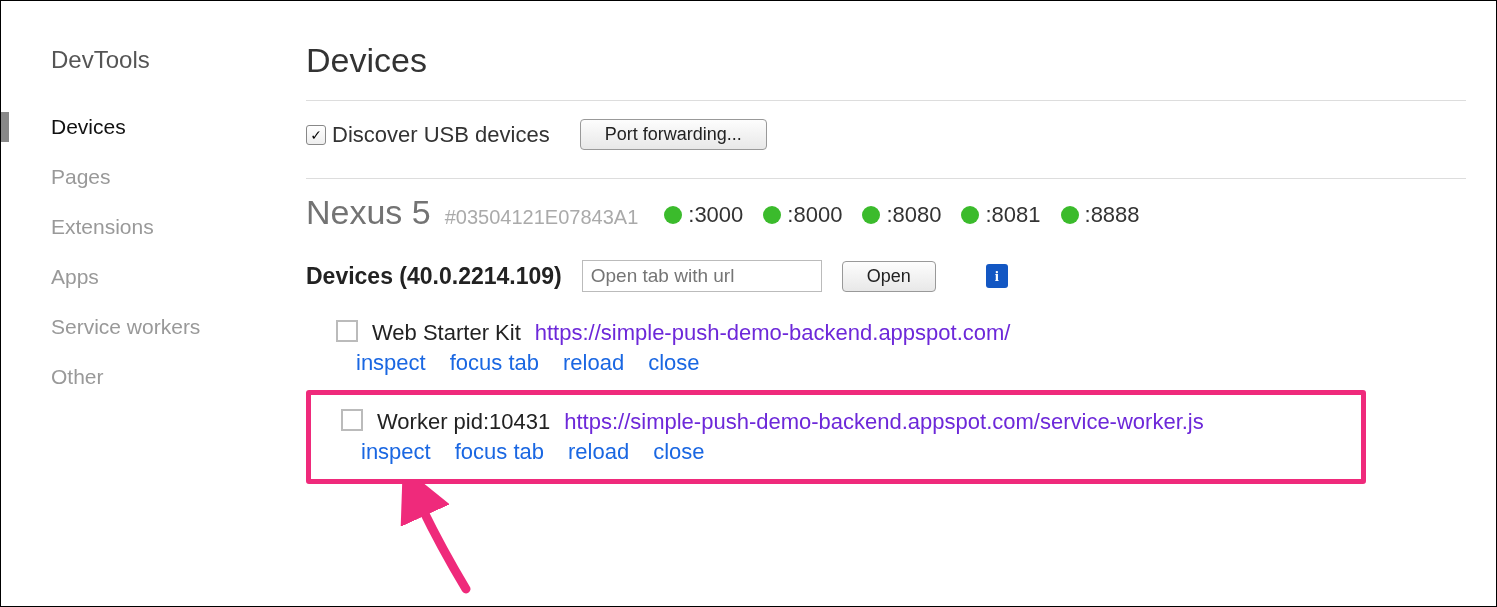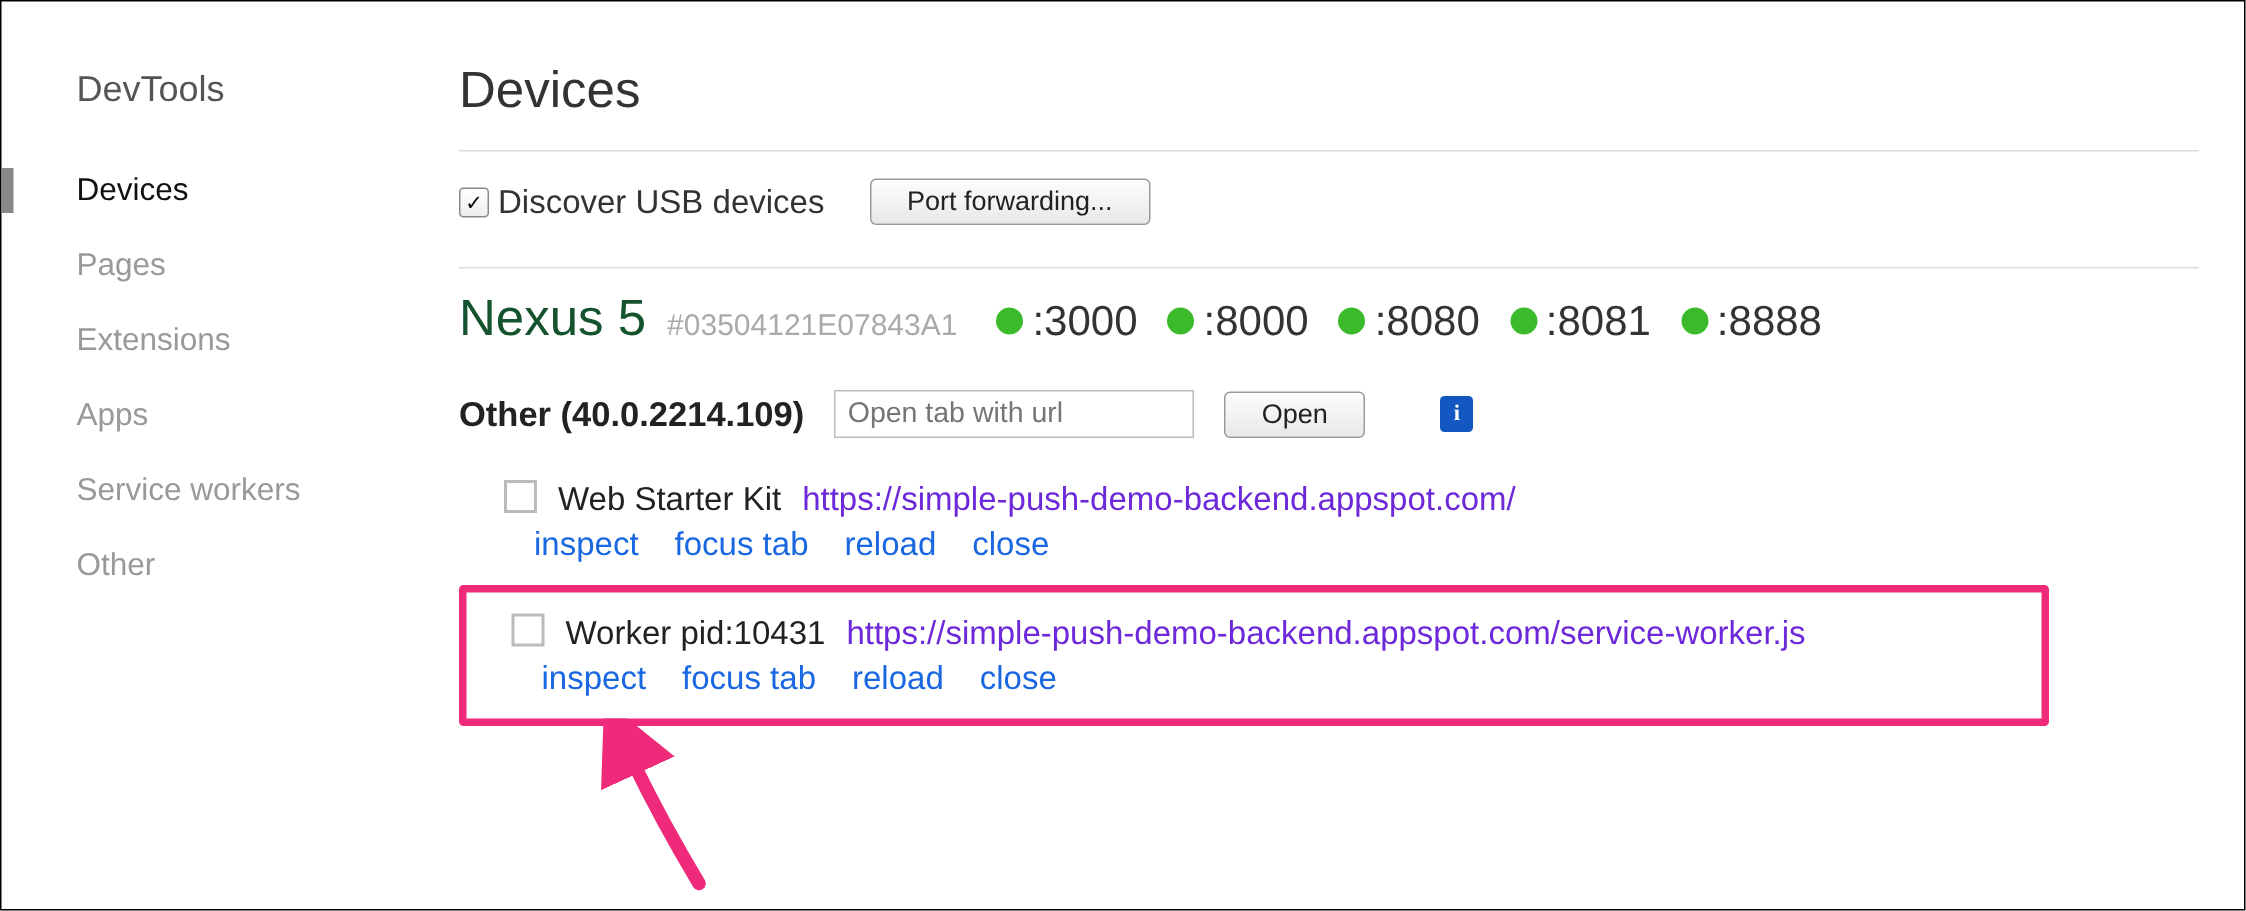--- a/index.html
+++ b/index.html
@@ -97,33 +97,33 @@
       align-items: baseline;
       gap: 10px;
       flex-wrap: wrap;
       border-top: 1px solid #ddd;
       padding-top: 14px;
       margin-bottom: 28px;
     }
     .device-name {
       font-size: 34px;
       font-weight: 400;
-      color: #14532d;
+      color: #737373;
       margin-right: 4px;
     }
     .device-id {
       font-size: 20px;
       color: #aaa;
       margin-right: 6px;
     }
     .port {
       display: inline-flex;
       align-items: center;
       gap: 6px;
-      font-size: 28px;
+      font-size: 22px;
       color: #333;
       margin-left: 10px;
     }
     .dot {
       width: 18px;
       height: 18px;
       border-radius: 50%;
       background: #3bbb2c;
       display: inline-block;
     }
@@ -254,21 +254,21 @@
           <span class="dot"></span>
           <span>:8081</span>
         </span>
       <span class="port">
           <span class="dot"></span>
           <span>:8888</span>
         </span>
     </div>
 
     <div class="browser-row">
-      <span class="browser-name">Other (40.0.2214.109)</span>
+      <span class="browser-name">Devices (40.0.2214.109)</span>
       <input class="url-input" type="text" placeholder="Open tab with url" style="">
       <button class="native-btn">Open</button>
       <span class="info-icon">i</span>
     </div>
 
     <div class="target">
       <div class="target-line1">
         <span class="small-checkbox"></span>
         <span class="target-title">Web Starter Kit</span>
         <span class="target-url">https://simple-push-demo-backend.appspot.com/</span>

